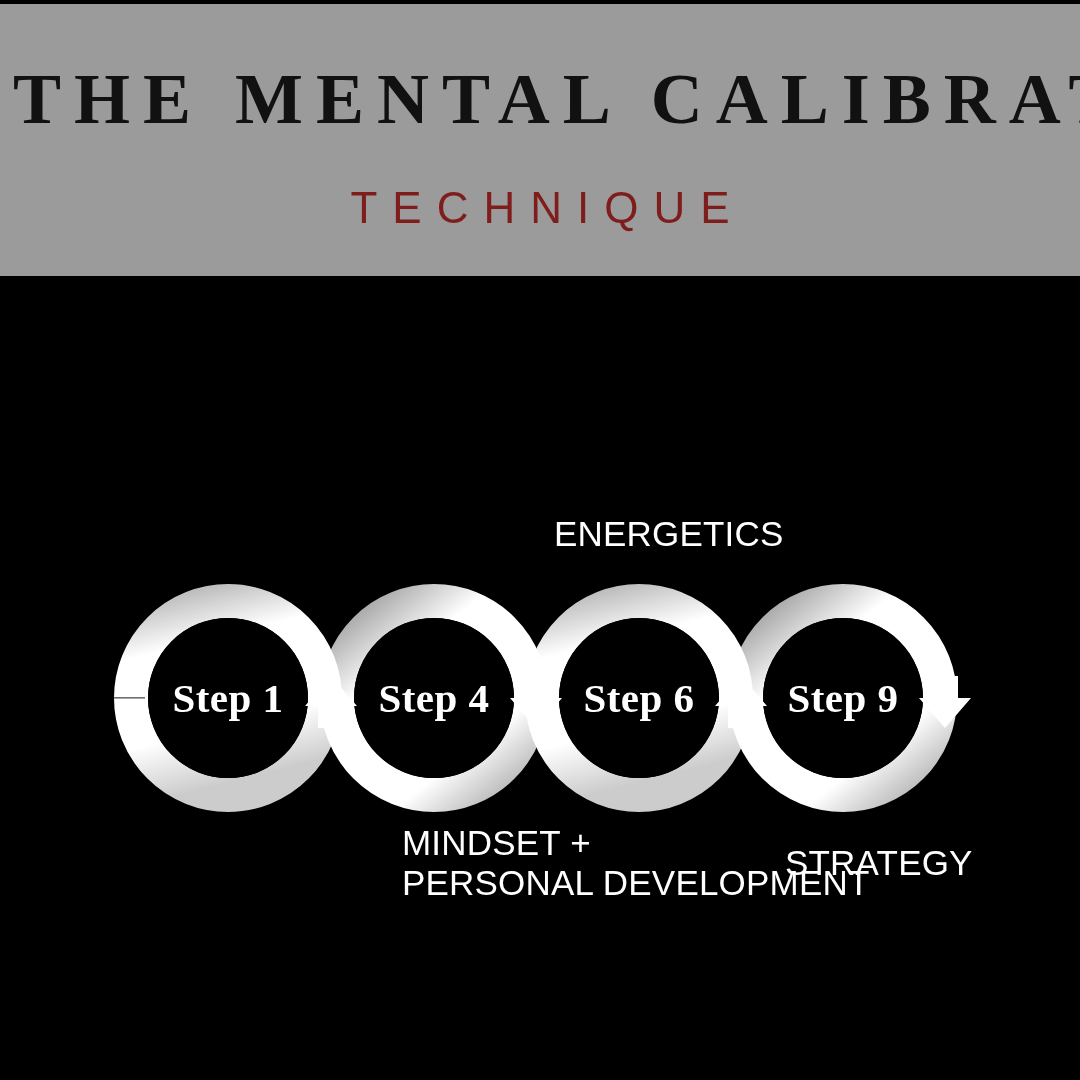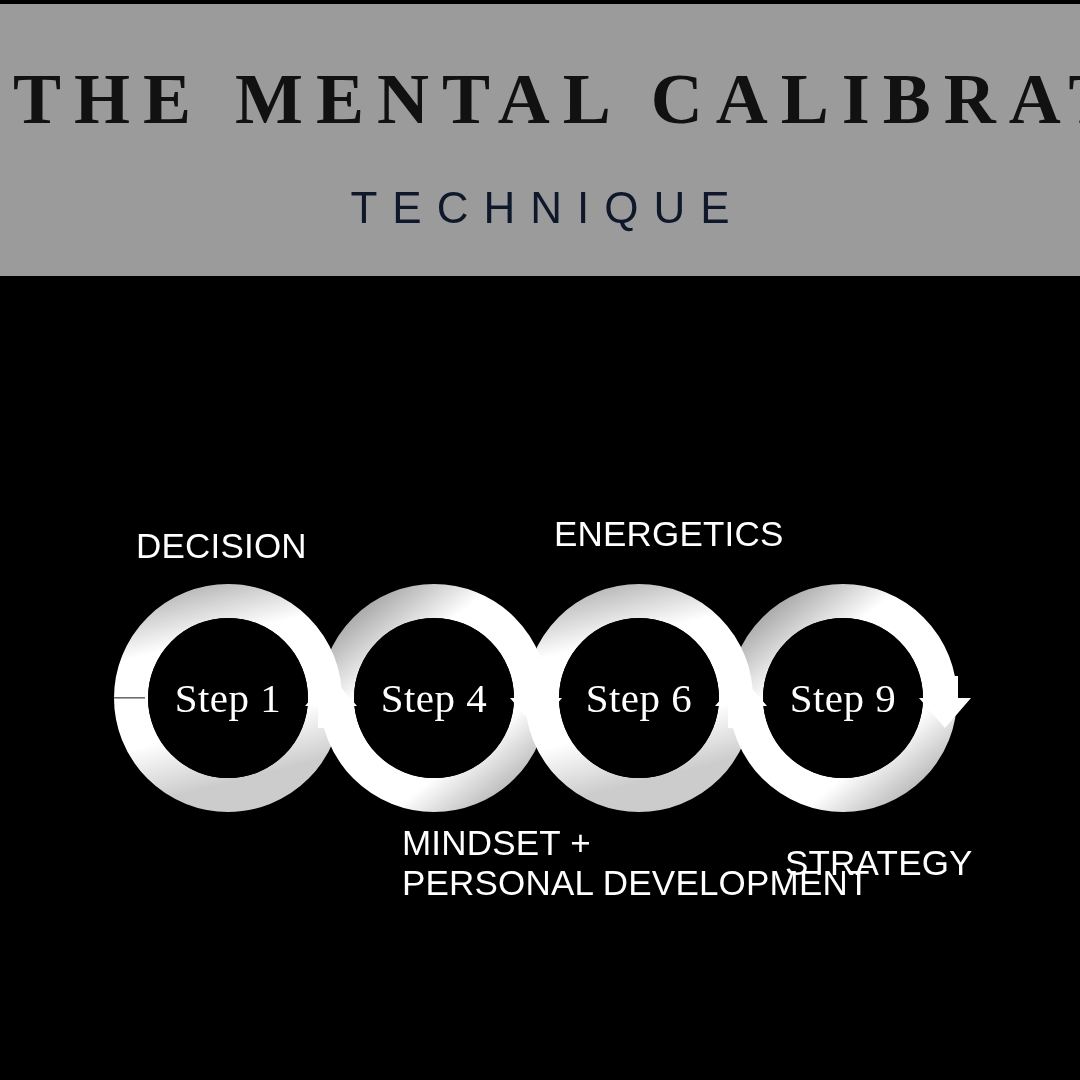--- a/index.html
+++ b/index.html
@@ -45,21 +45,21 @@
     position: absolute;
     left: 0;
     top: 176px;
     width: 1080px;
     text-align: center;
     font-family: "Liberation Sans", sans-serif;
     font-weight: 400;
     font-size: 44px;
     line-height: 56px;
     letter-spacing: 15px;
-    color: #0f172a;
+    color: #7f1d1d;
     white-space: nowrap;
     text-indent: 15px;
   }
 
   
   #diagram {
     position: absolute;
     left: 0;
     top: 276px;
     width: 1080px;
@@ -70,21 +70,21 @@
     left: 0;
     top: 0;
     width: 1080px;
     height: 804px;
     display: block;
   }
 
   .step-label {
     position: absolute;
     font-family: "Liberation Serif", "DejaVu Serif", serif;
-    font-weight: 400;
+    font-weight: 700;
     font-size: 41px;
     line-height: 41px;
     color: #ffffff;
     text-align: left;
     white-space: nowrap;
     transform: translate(-50%, -50%);
     letter-spacing: 0.5px;
   }
 
   .callout {
@@ -157,20 +157,19 @@
       <polygon points="945,452 919,422 932,422 932,400 958,400 958,422 971,422" fill="#ffffff"></polygon>
 
       <rect x="114" y="421" width="31" height="1.6" fill="#6d6d6d"></rect>
     </svg>
 
     <div class="step-label" style="left:228px; top:422px;">Step 1</div>
     <div class="step-label" style="left:434px; top:422px;">Step 4</div>
     <div class="step-label" style="left:639px; top:422px;">Step 6</div>
     <div class="step-label" style="left:843px; top:422px;">Step 9</div>
 
-    <div class="callout c-decision">DECISION</div>
     <div class="callout c-mindset">MINDSET +
 PERSONAL DEVELOPMENT</div>
     <div class="callout c-energetics">ENERGETICS</div>
     <div class="callout c-strategy">STRATEGY</div>
 
   </div>
 </div>
 
 </body></html>

